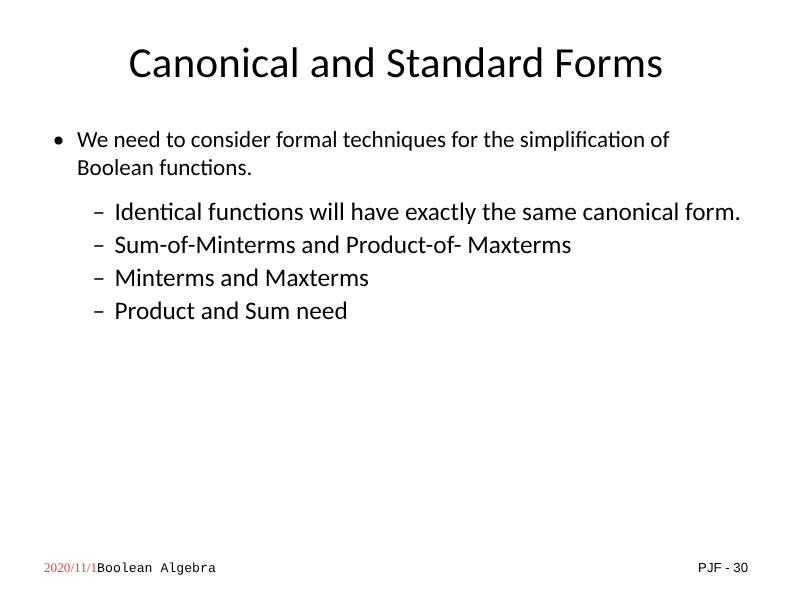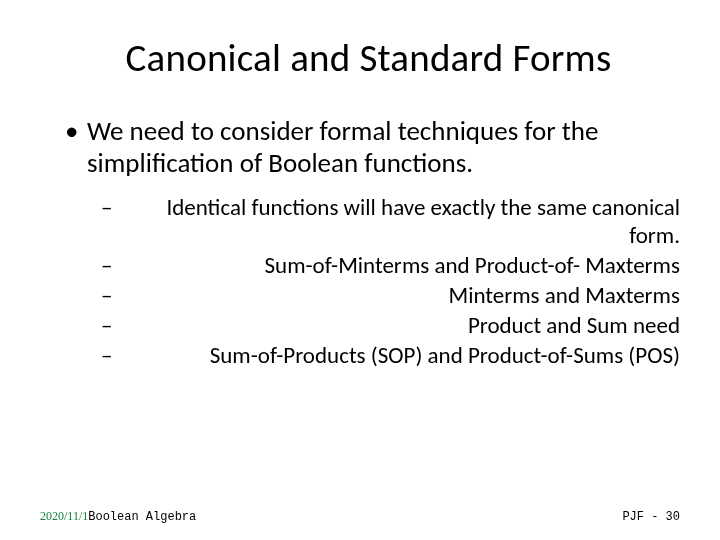--- a/index.html
+++ b/index.html
@@ -1,43 +1,42 @@
 <!DOCTYPE html>
 <html><head>
 <meta charset="utf-8">
 <style>
   * { margin: 0; padding: 0; box-sizing: border-box; }
   html, body { width: 720px; height: 540px; background: #fff; font-family: Calibri, "Segoe UI", Arial, sans-serif; color: #000; }
-  .slide { position: relative; width: 720px; height: 540px; padding: 28px 40px 0 57px; }
+  .slide { position: relative; width: 720px; height: 540px; padding: 28px 40px 0 40px; }
   .title { font-size: 39px; font-weight: 400; text-align: center; margin-top: 6px; margin-bottom: 34px; letter-spacing: 0.2px; }
-  .bullet-l1 { font-size: 27px; line-height: 1.18; margin-left: 6px; margin-bottom: 10px; position: relative; padding-left: 24px; }
+  .bullet-l1 { font-size: 21px; line-height: 1.18; margin-left: 6px; margin-bottom: 10px; position: relative; padding-left: 24px; }
   .bullet-l1::before { content: "•"; position: absolute; left: 2px; top: 0; }
   .bullet-l2 { font-size: 23px; line-height: 1.22; margin-left: 44px; margin-bottom: 2px; position: relative; padding-left: 20px; }
   .bullet-l2::before { content: "–"; position: absolute; left: 0; top: 0; }
   .bullet-l2 + .bullet-l2 { margin-top: 0; }
-  .sub-group { margin-top: 14px; text-align: right; }
+  .sub-group { margin-top: 14px; }
   .footer { position: absolute; bottom: 16px; left: 0; width: 100%; padding: 0 40px; font-size: 12px; display: flex; justify-content: space-between; align-items: baseline; }
-  .footer-left { font-family: "Times New Roman", serif; color: #15803d; }
+  .footer-left { font-family: "Times New Roman", serif; color: #ef4444; }
   .footer-center { font-family: "Courier New", monospace; text-align: left; flex: 1; }
-  .footer-right { font-family: Liberation Mono, monospace; text-align: left; white-space: nowrap; }
+  .footer-right { font-family: Liberation Sans, sans-serif; text-align: left; white-space: nowrap; }
 </style>
 </head>
 <body>
 
 <div class="slide">
   <h1 class="title">Canonical and Standard Forms</h1>
 
   <div class="bullet-l1">We need to consider formal techniques for the simplification of Boolean functions.</div>
 
   <div class="sub-group">
     <div class="bullet-l2">Identical functions will have exactly the same canonical form.</div>
     <div class="bullet-l2">Sum-of-Minterms and Product-of- Maxterms</div>
     <div class="bullet-l2">Minterms and Maxterms</div>
     <div class="bullet-l2">Product and Sum need</div>
-    <div class="bullet-l2">Sum-of-Products (SOP) and Product-of-Sums (POS)</div>
   </div>
 
   <div class="footer">
     <span class="footer-left">2020/11/1</span>
     <span class="footer-center">Boolean Algebra</span>
     <span class="footer-right">PJF - 30</span>
   </div>
 </div>
 
 </body></html>

